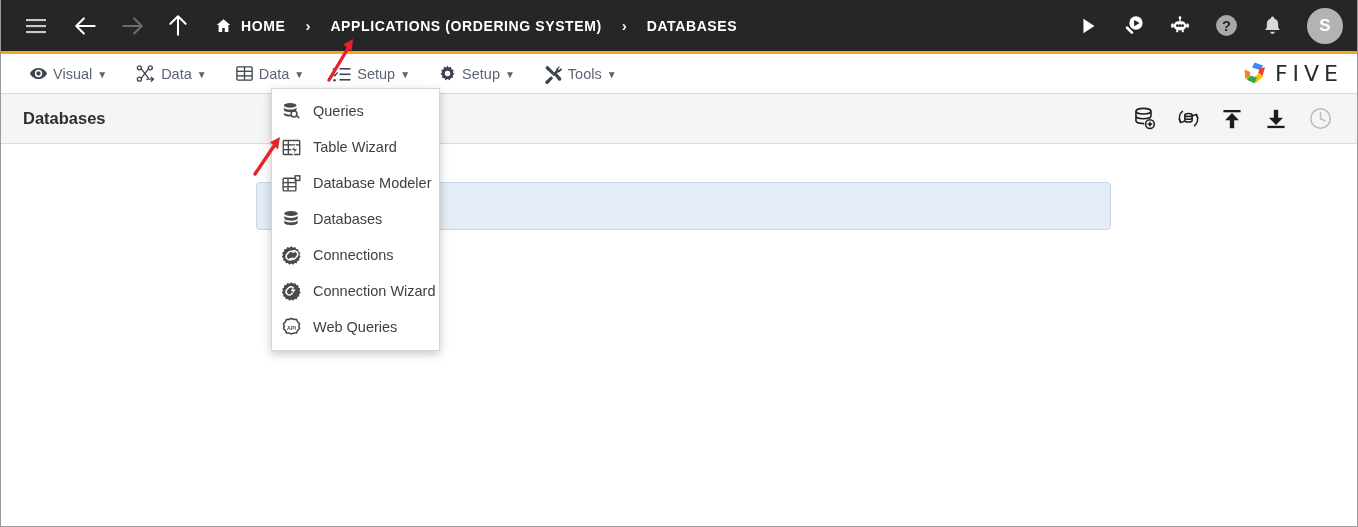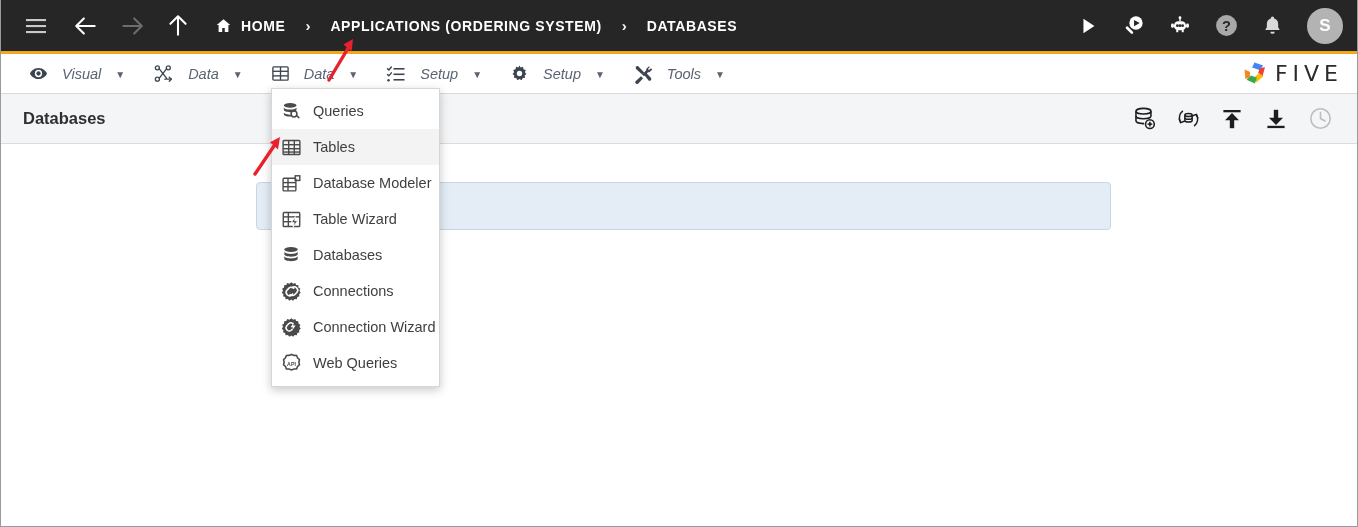--- a/index.html
+++ b/index.html
@@ -71,27 +71,26 @@
   .menubar {
     position: relative;
     height: 40px;
     background: #ffffff;
     display: flex;
     align-items: center;
     padding-left: 14px;
     border-bottom: 1px solid #d9d9d9;
   }
   .menu-item {
-    display: flex; align-items: center; gap: 14px;
+    display: flex; align-items: center; gap: 5px;
     padding: 0 14px;
     height: 40px;
     cursor: default;
     color: #5a6270;
     font-size: 14.5px;
-    font-style: italic;
   }
   .menu-item .m-ico { color: #3c4450; display: flex; }
   .menu-item .m-lbl { color: #5b6472; }
   .caret { color: #5b6472; font-size: 10px; line-height: 1; transform: translateY(1px); }
 
   .logo {
     margin-left: auto;
     margin-right: 14px;
     display: flex; align-items: center; gap: 7px;
   }
@@ -414,66 +413,53 @@
           <ellipse cx="11" cy="5.2" rx="7.6" ry="2.8"></ellipse>
           <path d="M3.4 7.4 v3.2 c0 1.5 3.4 2.8 7.6 2.8 s7.6-1.3 7.6-2.8 V7.4 c0 1.5-3.4 2.8-7.6 2.8 S3.4 8.9 3.4 7.4 Z"></path>
           <path d="M3.4 12.6 v3.2 c0 1.5 3.4 2.8 7.6 2.8 .5 0 1-.02 1.5-.06 a5.4 5.4 0 0 1-.6-1.9 c-4-.08-8.5-1.2-8.5-2.7 Z"></path>
           <circle cx="15.6" cy="15.6" r="3.5" fill="none" stroke="#4a4a4a" stroke-width="1.8"></circle>
           <rect x="18.2" y="18" width="4.4" height="1.9" rx=".9" transform="rotate(45 20.4 19)"></rect>
         </svg>
       </span>
       <span>Queries</span>
     </div>
 
-    <div class="dd-item active">
-      <span class="dd-ico">
-        <svg width="21" height="21" viewBox="0 0 24 24" fill="none" stroke="#4a4a4a" stroke-width="1.6">
-          <rect x="2.4" y="4" width="19.2" height="16" rx="1"></rect>
-          <line x1="2.4" y1="8.8" x2="21.6" y2="8.8"></line>
-          <line x1="2.4" y1="13.4" x2="21.6" y2="13.4"></line>
-          <line x1="2.4" y1="17.2" x2="21.6" y2="17.2"></line>
-          <line x1="8.8" y1="4" x2="8.8" y2="20"></line>
-          <line x1="15.2" y1="4" x2="15.2" y2="20"></line>
-        </svg>
-      </span>
-      <span>Tables</span>
+
+    <div class="dd-item">
+      <span class="dd-ico">
+        <svg width="21" height="21" viewBox="0 0 24 24">
+          <g fill="none" stroke="#4a4a4a" stroke-width="1.6">
+            <rect x="2.6" y="4" width="18.8" height="16" rx="1"></rect>
+            <line x1="2.6" y1="9" x2="21.4" y2="9"></line>
+            <line x1="2.6" y1="14.5" x2="12" y2="14.5"></line>
+            <line x1="8.4" y1="4" x2="8.4" y2="20"></line>
+          </g>
+          <path d="M16.4 8.6 L11.8 15.6 h3.3 l-1.4 5.4 5.3-7.6 h-3.4 Z" fill="#4a4a4a" stroke="#ffffff" stroke-width="1"></path>
+        </svg>
+      </span>
+      <span>Table Wizard</span>
     </div>
 
     <div class="dd-item">
       <span class="dd-ico">
         <svg width="21" height="21" viewBox="0 0 24 24">
           <g fill="none" stroke="#4a4a4a" stroke-width="1.6">
             <rect x="2.4" y="6" width="14.6" height="14.4" rx="1"></rect>
             <line x1="2.4" y1="11" x2="17" y2="11"></line>
             <line x1="2.4" y1="15.7" x2="17" y2="15.7"></line>
             <line x1="8" y1="6" x2="8" y2="20.4"></line>
             <rect x="16.2" y="3.2" width="5.3" height="5.3"></rect>
           </g>
         </svg>
       </span>
       <span>Database Modeler</span>
     </div>
 
     <div class="dd-item">
       <span class="dd-ico">
-        <svg width="21" height="21" viewBox="0 0 24 24">
-          <g fill="none" stroke="#4a4a4a" stroke-width="1.6">
-            <rect x="2.6" y="4" width="18.8" height="16" rx="1"></rect>
-            <line x1="2.6" y1="9" x2="21.4" y2="9"></line>
-            <line x1="2.6" y1="14.5" x2="12" y2="14.5"></line>
-            <line x1="8.4" y1="4" x2="8.4" y2="20"></line>
-          </g>
-          <path d="M16.4 8.6 L11.8 15.6 h3.3 l-1.4 5.4 5.3-7.6 h-3.4 Z" fill="#4a4a4a" stroke="#ffffff" stroke-width="1"></path>
-        </svg>
-      </span>
-      <span>Table Wizard</span>
-    </div>
-
-    <div class="dd-item">
-      <span class="dd-ico">
         <svg width="20" height="20" viewBox="0 0 24 24" fill="#4a4a4a">
           <ellipse cx="12" cy="5.4" rx="8" ry="2.9"></ellipse>
           <path d="M4 7.8 v3.3 c0 1.6 3.6 2.9 8 2.9 s8-1.3 8-2.9 V7.8 c0 1.6-3.6 2.9-8 2.9 S4 9.4 4 7.8 Z"></path>
           <path d="M4 13.2 v3.3 c0 1.6 3.6 2.9 8 2.9 s8-1.3 8-2.9 v-3.3 c0 1.6-3.6 2.9-8 2.9 s-8-1.3-8-2.9 Z"></path>
         </svg>
       </span>
       <span>Databases</span>
     </div>
 
     <div class="dd-item">

